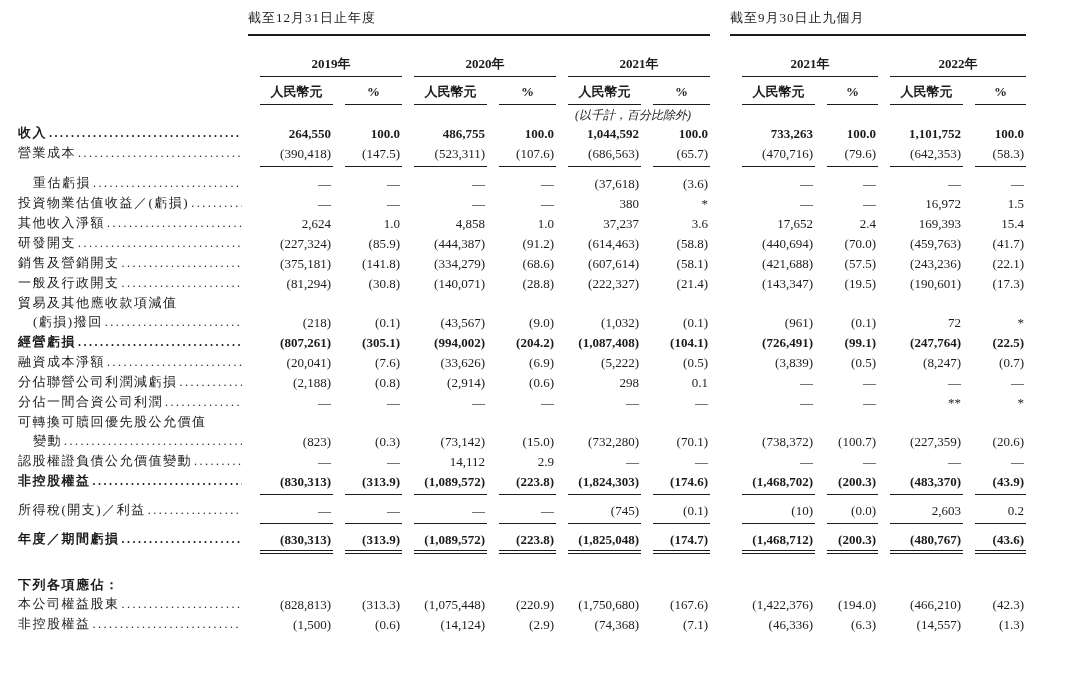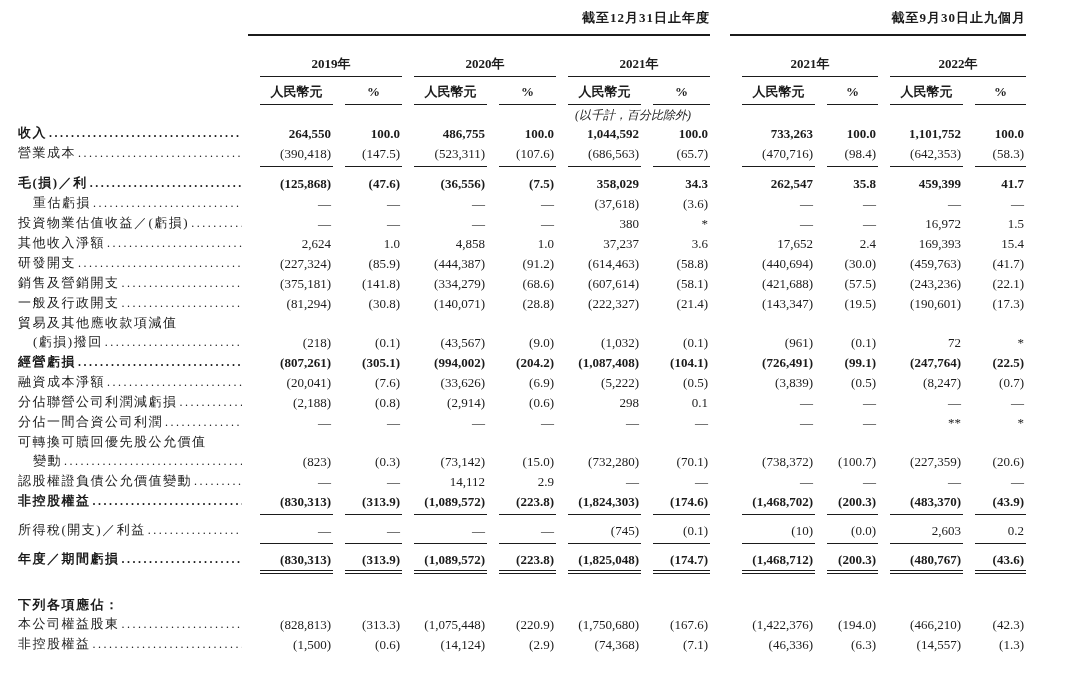--- a/index.html
+++ b/index.html
@@ -6,21 +6,21 @@
   .page {
     width:1080px; height:689px; box-sizing:border-box;
     padding:8px 0 0 18px; overflow:hidden;
     font-family:"Liberation Serif","DejaVu Serif",serif;
     color:#1b1b1b;
   }
   table { border-collapse:collapse; table-layout:fixed; width:1008px; }
   td { padding:0; vertical-align:bottom; font-size:13px; line-height:19px; }
   .b { font-weight:bold; }
   
-  .gt { font-weight:bold; text-align:right; letter-spacing:1px; padding-bottom:7px;
+  .gt { font-weight:normal; text-align:left; letter-spacing:1px; padding-bottom:7px;
         border-bottom:2.5px solid #1b1b1b; }
   tr.hy td { padding-top:18px; }
   .yr { font-weight:bold; text-align:center; margin-left:12px; padding-bottom:3px;
         border-bottom:1.5px solid #1b1b1b; }
   tr.hc td { padding-top:5px; }
   .ch { font-weight:bold; text-align:center; margin-left:12px; padding-bottom:3px;
         border-bottom:1.5px solid #1b1b1b; }
   .note { font-style:italic; text-align:center; font-size:12px; line-height:16px; padding-top:2px; }
   
   .num { text-align:right; padding-right:2px; white-space:nowrap; }
@@ -155,21 +155,21 @@
             </div>
           </td>
           <td class="num">(390,418)</td>
           <td class="num">(147.5)</td>
           <td class="num">(523,311)</td>
           <td class="num">(107.6)</td>
           <td class="num">(686,563)</td>
           <td class="num">(65.7)</td>
           <td></td>
           <td class="num">(470,716)</td>
-          <td class="num">(98.4)</td>
+          <td class="num">(79.6)</td>
           <td class="num">(642,353)</td>
           <td class="num">(58.3)</td>
         </tr>
         <tr class="rr">
           <td></td>
           <td>
             <div class="rl"></div>
           </td>
           <td>
             <div class="rl"></div>
@@ -195,39 +195,20 @@
           </td>
           <td>
             <div class="rl"></div>
           </td>
           <td>
             <div class="rl"></div>
           </td>
         </tr>
         <tr>
           <td colspan="12" style="height: 4px;"></td>
-        </tr>
-        <tr>
-          <td>
-            <div class="lbl b">
-              <span class="lt">毛(損)／利</span>
-              <span class="ld"></span>
-            </div>
-          </td>
-          <td class="num b">(125,868)</td>
-          <td class="num b">(47.6)</td>
-          <td class="num b">(36,556)</td>
-          <td class="num b">(7.5)</td>
-          <td class="num b">358,029</td>
-          <td class="num b">34.3</td>
-          <td></td>
-          <td class="num b">262,547</td>
-          <td class="num b">35.8</td>
-          <td class="num b">459,399</td>
-          <td class="num b">41.7</td>
         </tr>
         <tr>
           <td>
             <div class="lbl ind">
               <span class="lt">重估虧損</span>
               <span class="ld"></span>
             </div>
           </td>
           <td class="num">—</td>
           <td class="num">—</td>
@@ -287,21 +268,21 @@
             </div>
           </td>
           <td class="num">(227,324)</td>
           <td class="num">(85.9)</td>
           <td class="num">(444,387)</td>
           <td class="num">(91.2)</td>
           <td class="num">(614,463)</td>
           <td class="num">(58.8)</td>
           <td></td>
           <td class="num">(440,694)</td>
-          <td class="num">(30.0)</td>
+          <td class="num">(70.0)</td>
           <td class="num">(459,763)</td>
           <td class="num">(41.7)</td>
         </tr>
         <tr>
           <td>
             <div class="lbl">
               <span class="lt">銷售及營銷開支</span>
               <span class="ld"></span>
             </div>
           </td>

